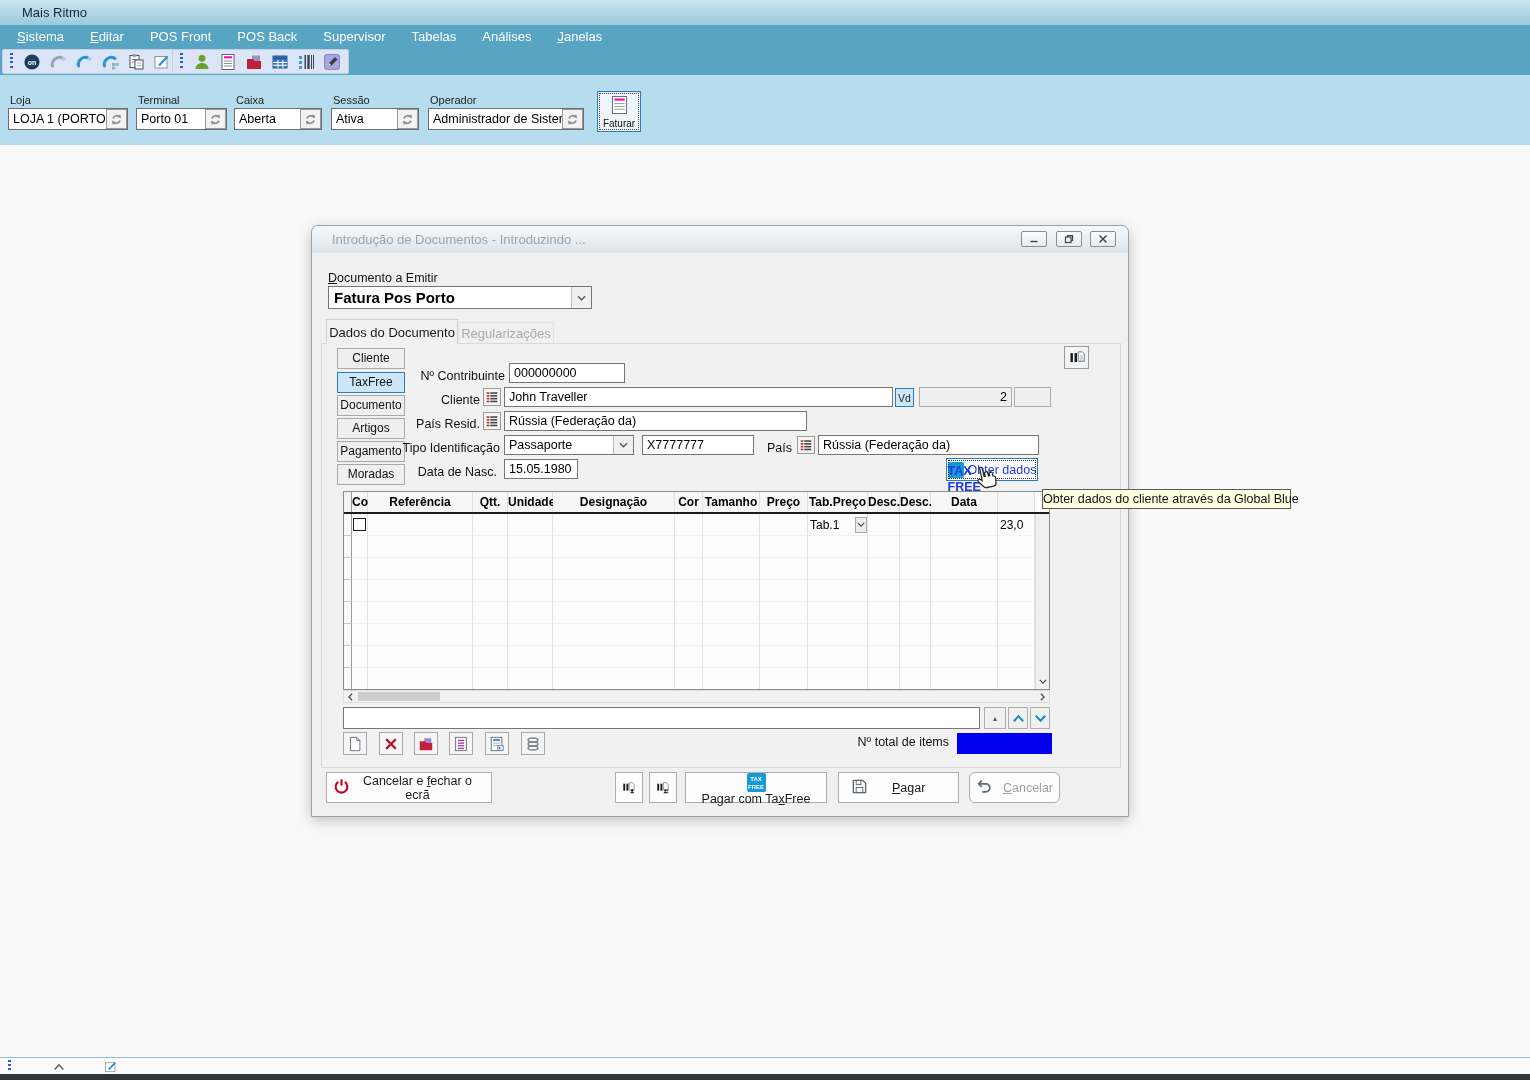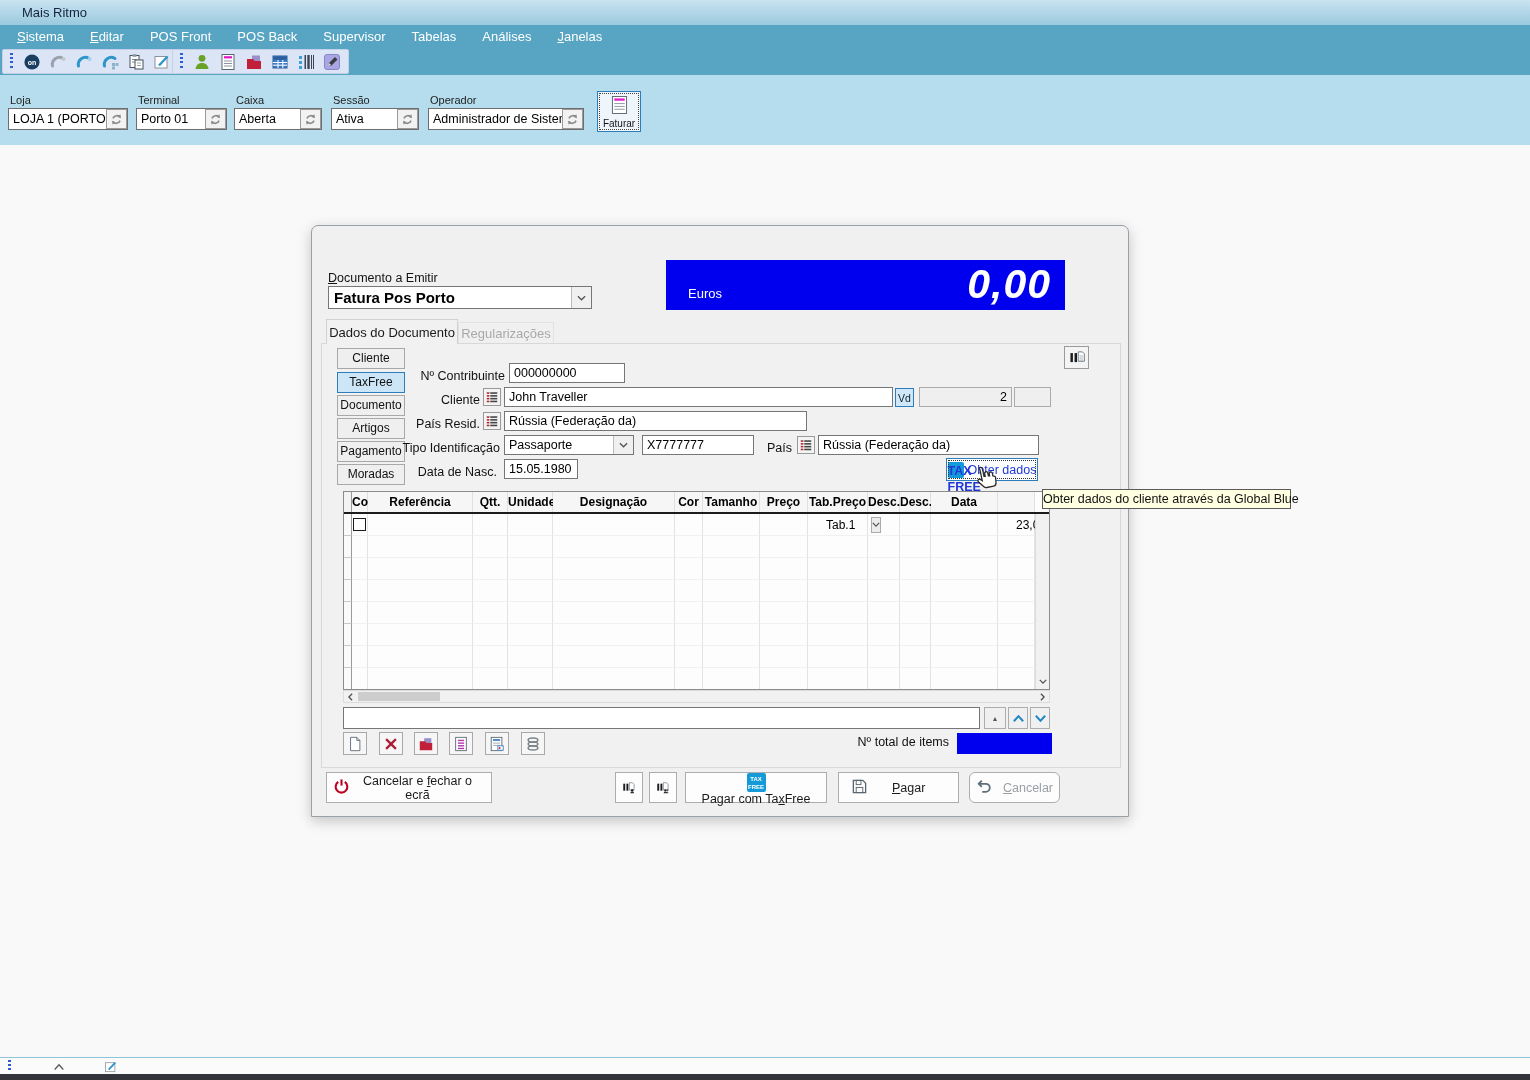--- a/index.html
+++ b/index.html
@@ -82,21 +82,21 @@
 
   
   .gridbox { position:absolute; left:21px; top:147px; width:707px; height:199px; border:1px solid #8c8c8c; background:#fdfdfd; overflow:hidden; }
   .grow { display:grid; grid-template-columns:8px 16px 105px 35px 45px 122px 28px 57px 48px 60px 32px 31px 67px 37px; height:22px; }
   .grow.head { border-bottom:2px solid #1c1c1c; height:22px; }
   .hc { background:#f6f6f6; border-right:1px solid #e0e0e0; font-weight:600; font-size:12px; line-height:20px; text-align:center; white-space:nowrap; overflow:visible; }
   .hc.gut { background:#f3f3f3; border-right:1px solid #9a9a9a; }
   .gc { border-right:1px solid #e3e3e3; border-bottom:1px solid #f1f1f1; position:relative; font-size:12px; }
   .gc.gut { background:#fafafa; border-right:1px solid #9a9a9a; border-bottom:1px solid #c9c9c9; }
   .chk { position:absolute; left:1px; top:4px; width:13px; height:13px; background:#fff; border:1.5px solid #1a1a1a; }
-  .cellcombo { display:flex; align-items:center; height:100%; padding-left:2px; gap:16px;margin-left:16px; }
+  .cellcombo { display:flex; align-items:center; height:100%; padding-left:2px; gap:16px; }
   .cellcombo .cbtn { width:16px; height:16px; background:#ececec; border:1px solid #ababab; display:flex; align-items:center; justify-content:center; }
   .vscroll { position:absolute; right:0; top:22px; bottom:0; width:14px; background:#f1f1f1; border-left:1px solid #dcdcdc; }
   .vscroll .arr { position:absolute; bottom:0; left:0; width:13px; height:15px; display:flex; align-items:center; justify-content:center; }
   .hscroll { position:absolute; left:21px; top:346px; width:707px; height:13px; background:#f1f1f1; border:1px solid #dcdcdc; }
   .hscroll .arr { position:absolute; top:0; width:13px; height:11px; display:flex; align-items:center; justify-content:center; }
   .hthumb { position:absolute; left:14px; top:1px; width:82px; height:9px; background:#cdcdcd; }
 
   .entry { position:absolute; left:21px; top:363px; width:637px; height:22px; background:#fff; border:1px solid #767676; }
   .sqbtn { position:absolute; top:363px; height:22px; background:#f0f0f0; border:1px solid #adadad; display:flex; align-items:center; justify-content:center; padding:0; }
 
@@ -351,35 +351,53 @@
               <line x1="3.5" y1="15" x2="14.5" y2="15"></line>
             </g>
           </svg></span>
       <span>Faturar</span>
     </button>
   </div>
 
   <div class="main-area"></div>
 
   <div class="dialog">
+    <div class="dlg-title">
+      <span>Introdução de Documentos - Introduzindo ...</span>
+      <button class="winbtn" style="left:709px;">
+          <svg width="10" height="10" viewBox="0 0 10 10">
+            <line x1="1.5" y1="7.5" x2="8.5" y2="7.5" stroke="#3c4248" stroke-width="1.4"></line>
+          </svg>
+        </button>
+      <button class="winbtn" style="left:744px;">
+          <svg width="10" height="10" viewBox="0 0 10 10">
+            <rect x="1.5" y="3" width="5.5" height="5.5" fill="none" stroke="#3c4248" stroke-width="1.2"></rect>
+            <path d="M3.5 3V1.5h5v5H7" fill="none" stroke="#3c4248" stroke-width="1.2"></path>
+          </svg>
+        </button>
+      <button class="winbtn" style="left:778px;">
+          <svg width="10" height="10" viewBox="0 0 10 10">
+            <g stroke="#3c4248" stroke-width="1.4">
+              <line x1="1.5" y1="1.5" x2="8.5" y2="8.5"></line>
+              <line x1="8.5" y1="1.5" x2="1.5" y2="8.5"></line>
+            </g>
+          </svg>
+        </button>
+    </div>
 
     <div class="dlg-label" style="left:16px;top:45px;"><u>D</u>ocumento a Emitir</div>
     <div class="doc-combo">
       <span class="txt">Fatura Pos Porto</span>
       <span class="combo-btn">
           <svg width="9" height="6" viewBox="0 0 10 6">
             <path d="M1 1l4 4 4-4" stroke="#555" stroke-width="1.5" fill="none"></path>
           </svg>
         </span>
     </div>
 
-    <div class="euros">
-      <span class="cur">Euros</span>
-      <span class="amt">0,00</span>
-    </div>
 
     <div class="tab active">Dados do Documento</div>
     <div class="tab disabled">Regularizações</div>
 
     <div class="tabpanel">
 
       <button class="side-btn" style="top:4px;">Cliente</button>
       <button class="side-btn sel" style="top:28px;">TaxFree</button>
       <button class="side-btn" style="top:51px;">Documento</button>
       <button class="side-btn" style="top:74px;">Artigos</button>

